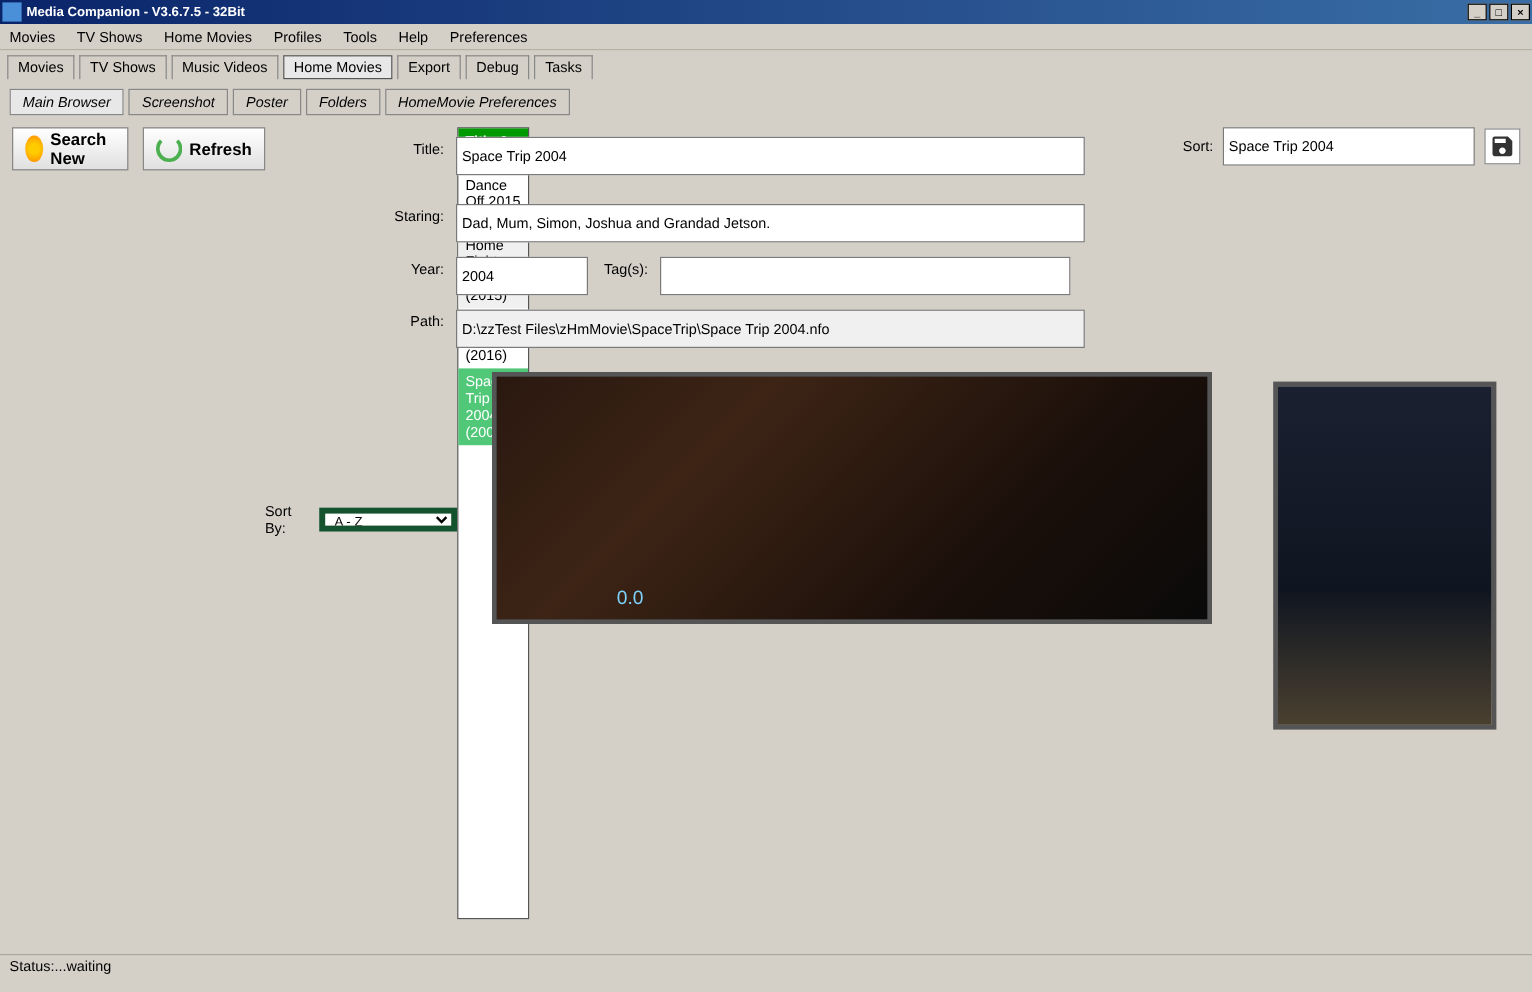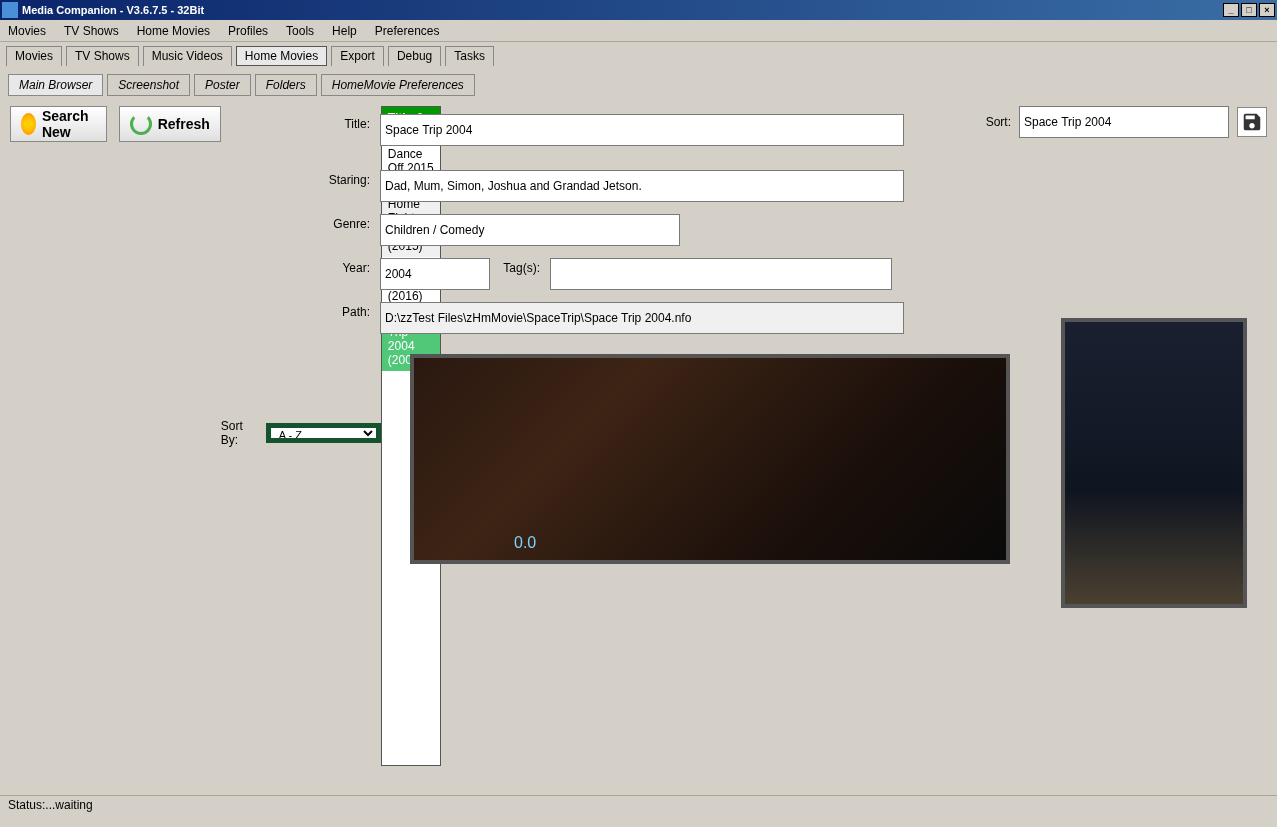--- a/index.html
+++ b/index.html
@@ -353,24 +353,20 @@
         </div>
       </div>
     </div>
 
 
     <div class="form-row">
       <span class="form-label">Staring:</span>
       <input class="text-input" style="width: 524px;" value="Dad, Mum, Simon, Joshua and Grandad Jetson.">
     </div>
 
-    <div class="form-row">
-      <span class="form-label">Genre:</span>
-      <input class="text-input" style="width: 300px;" value="Children / Comedy">
-    </div>
 
     <div class="form-row">
       <span class="form-label">Year:</span>
       <input class="text-input" style="width: 110px;" value="2004">
       <span class="form-label" style="width:60px">Tag(s):</span>
       <input class="text-input" style="width: 342px;" value="">
     </div>
 
     <div class="form-row">
       <span class="form-label">Path:</span>

